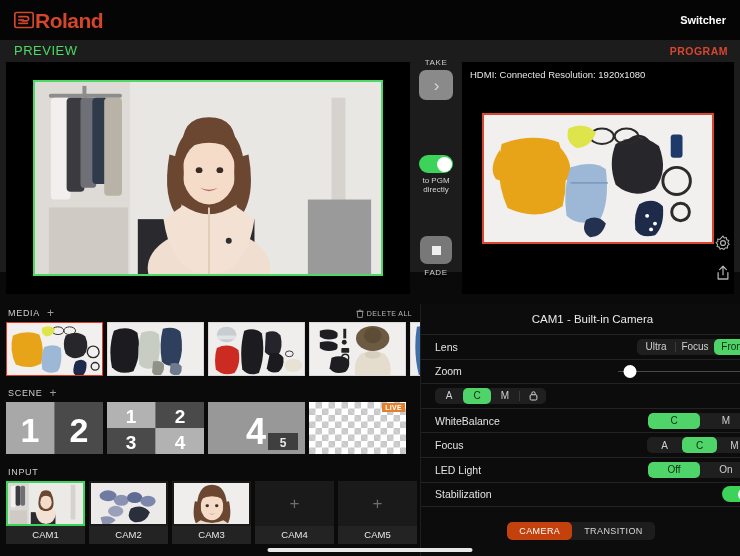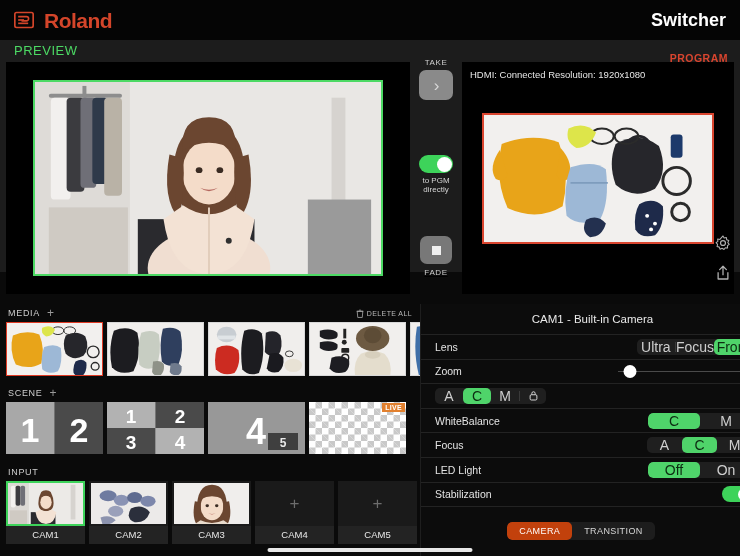--- a/index.html
+++ b/index.html
@@ -11,40 +11,40 @@
   }
   .app { position: relative; width: 740px; height: 556px; background: #0a0a0a; }
 
   
   .titlebar {
     position: absolute; left: 0; top: 0; width: 740px; height: 40px;
     background: #050505;
     display: flex; align-items: center; justify-content: space-between;
     padding: 0 14px;
   }
-  .brand { display: flex; align-items: center; gap: 10px; }
+  .brand { display: flex; align-items: center; gap: 1px; }
   .brand-mark { width: 20px; height: 20px; }
   .brand-text {
     color: #d4452a; font-size: 21px; font-weight: bold; letter-spacing: -0.5px;
     line-height: 1;
   }
-  .app-mode { color: #ffffff; font-size: 18px; font-weight: bold; }
+  .app-mode { color: #ffffff; font-size: 11px; font-weight: bold; }
 
   
   .labelrow {
     position: absolute; left: 0; top: 40px; width: 740px; height: 22px;
     background: #1c1c1c;
   }
   .lbl-preview {
     position: absolute; left: 14px; top: 3px;
     color: #4cd964; font-size: 13px; font-weight: normal; letter-spacing: 0.5px;
   }
   .lbl-program {
-    position: absolute; right: 12px; top: 12px;
-    color: #d9452f; font-size: 10.5px; font-weight: bold; letter-spacing: 0.5px; text-decoration: underline;
+    position: absolute; right: 12px; top: 5px;
+    color: #d9452f; font-size: 10.5px; font-weight: bold; letter-spacing: 0.5px;
   }
 
   
   .monitors {
     position: absolute; left: 0; top: 62px; width: 740px; height: 210px;
     background: #1c1c1c;
   }
   .mon-panel {
     position: absolute; top: 0; background: #000;
     display: flex; align-items: center; justify-content: center;
@@ -153,21 +153,21 @@
     text-align: center; color: #e9e9e9; font-size: 11.5px; padding: 9px 0 9px;
   }
   .set-row {
     height: 24.6px; display: flex; align-items: center;
     padding: 0 12px 0 14px; border-top: 1px solid #232323;
   }
   .set-label { color: #e3e3e3; font-size: 10.5px; flex: 1; }
 
   .seg { display: flex; background: #1f1f1f; border-radius: 5px; overflow: hidden; height: 16px; }
   .seg-item {
-    color: #cfcfcf; font-size: 14px; display: flex; align-items: center; justify-content: center;
+    color: #cfcfcf; font-size: 10px; display: flex; align-items: center; justify-content: center;
     min-width: 38px; height: 16px; border-radius: 5px; text-align: right;
   }
   .seg-item.active { background: #4fd46a; color: #0d2c12; }
   .seg-div { width: 1px; background: #3a3a3a; margin: 3px 0; }
   .seg-lock { min-width: 26px; display: flex; align-items: center; justify-content: center; }
 
   .slider { position: relative; width: 134px; height: 14px; display: flex; align-items: center; }
   .slider-track { position: absolute; left: 0; right: 0; height: 1.5px; background: #4a4a4a; }
   .slider-knob {
     position: absolute; left: 9%; width: 13px; height: 13px; border-radius: 50%;

